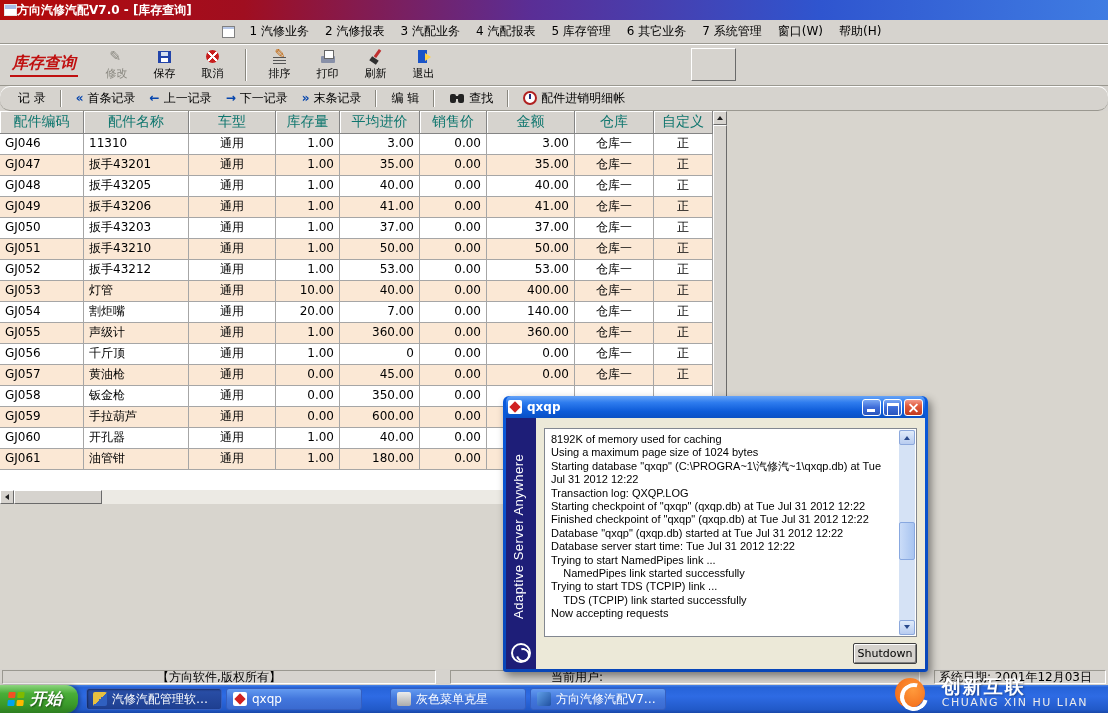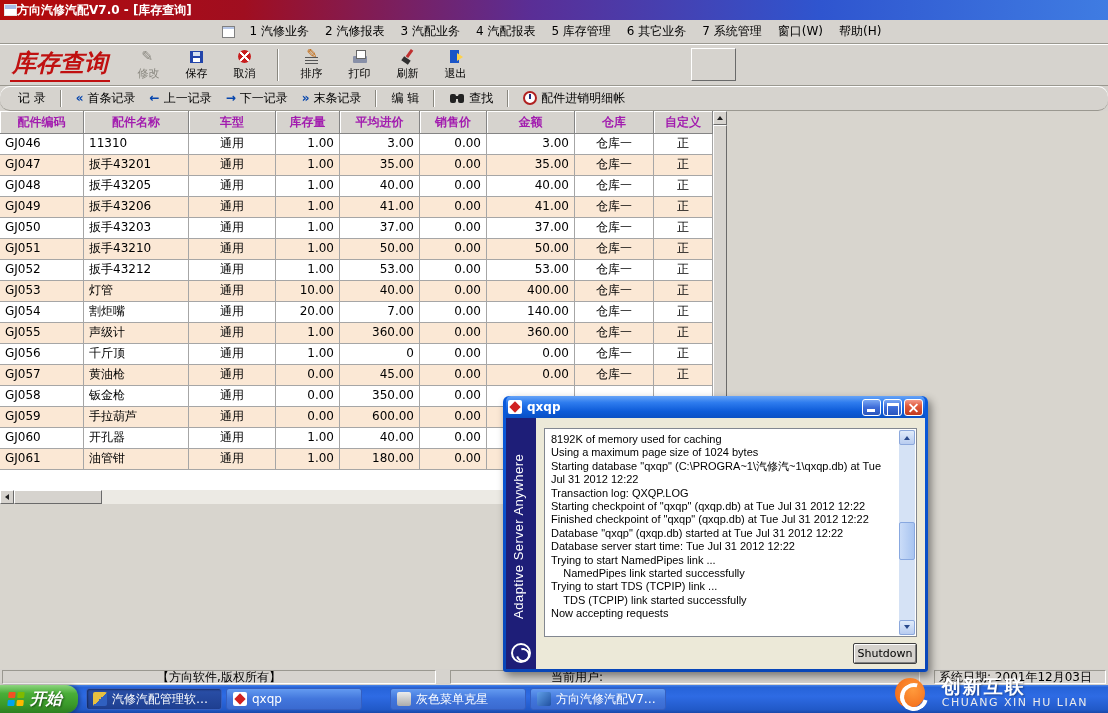--- a/index.html
+++ b/index.html
@@ -13,21 +13,21 @@
   .title-text{color:#fff;font-size:12px;font-weight:bold;white-space:nowrap;}
 
   
   .menubar{height:24px;background:#D6D3CE;border-bottom:1px solid #9a9890;display:flex;align-items:center;padding:0 2px;justify-content:center;}
   .mdi-icon{width:13px;height:12px;margin:0 7px 0 3px;background:#fff;border:1px solid #808080;box-shadow:inset 0 2px 0 #B8C8E8;}
   .menu-items{display:flex;align-items:center;}
   .menu-item{font-size:12px;color:#000;padding:3px 8px;white-space:nowrap;}
 
   
   .toolbar{height:42px;background:#D6D3CE;border-bottom:1px solid #9a9890;box-shadow:inset 0 1px 0 #fff;display:flex;align-items:center;position:relative;}
-  .tb-title{font-family:"DejaVu Serif",serif;font-style:italic;font-weight:bold;font-size:24px;color:#C01010;margin:0 16px 0 10px;border-bottom:2px solid #C01010;padding:0 2px 1px 2px;white-space:nowrap;}
+  .tb-title{font-family:"DejaVu Serif",serif;font-style:italic;font-weight:bold;font-size:16px;color:#C01010;margin:0 16px 0 10px;border-bottom:2px solid #C01010;padding:0 2px 1px 2px;white-space:nowrap;}
   .tb-buttons{display:flex;align-items:center;gap:3px;height:40px;}
   .tb-btn{width:45px;height:38px;display:flex;flex-direction:column;align-items:center;justify-content:center;gap:1px;}
   .tb-lbl{font-size:11px;color:#000;white-space:nowrap;}
   .tb-btn.disabled .tb-lbl{color:#8a8880;}
   .tb-sep{width:2px;height:32px;border-left:1px solid #8a8880;border-right:1px solid #fff;margin:0 7px;}
   .tb-panel{position:absolute;left:691px;top:4px;width:45px;height:33px;background:#D6D3CE;border:1px solid;border-color:#fff #6a6a6a #6a6a6a #fff;}
   .tb-ico{width:16px;height:16px;position:relative;display:inline-block;}
   .edit-icon::before{content:"✎";font-size:14px;line-height:16px;color:#8a8880;position:absolute;left:1px;top:-1px;}
   .save-icon::before{content:"";position:absolute;left:1px;top:2px;width:13px;height:12px;background:#2244AA;}
   .save-icon::after{content:"";position:absolute;left:4px;top:3px;width:7px;height:4px;background:#D6E0F0;box-shadow:0 6px 0 #fff;}
@@ -61,21 +61,21 @@
   .clock-icon{width:14px;height:14px;position:relative;display:inline-block;}
   .clock-icon::before{content:"";position:absolute;inset:0;border:2px solid #B02020;border-radius:50%;background:#fff;}
   .clock-icon::after{content:"";position:absolute;left:6px;top:3px;width:2px;height:5px;background:#203080;}
 
   
   .work{height:558px;position:relative;background:#D8D5CE;}
   .gridpane{position:absolute;left:0;top:0;width:727px;height:393px;background:#fff;}
   .gridview{position:relative;width:727px;height:379px;overflow:hidden;}
   .thead,.trow{display:grid;grid-template-columns:84px 105px 87px 64px 80px 67px 88px 79px 59px;width:713px;}
   .th{height:23px;background:#D6D3CE;border-right:1px solid #848484;border-bottom:1px solid #848484;box-shadow:inset 1px 1px 0 #fff;
-    font-size:12px;font-weight:bold;color:#a21caf;display:flex;align-items:center;justify-content:center;overflow:hidden;white-space:nowrap;}
+    font-size:14px;font-weight:normal;color:#0f766e;display:flex;align-items:center;justify-content:center;overflow:hidden;white-space:nowrap;}
   .trow{background:#fff;}
   .trow.alt{background:#FBE8D5;}
   .td{height:21px;border-right:1px solid #A6A6A6;border-bottom:1px solid #A6A6A6;font-size:12px;line-height:19px;padding:0 5px;overflow:hidden;white-space:nowrap;color:#000;}
   .a-left{text-align:left;} .a-center{text-align:center;} .a-right{text-align:right;}
   .vscroll{position:absolute;left:713px;top:0;width:14px;height:379px;background:#ECEAE4;}
   .vs-btn,.hs-btn{position:absolute;width:14px;height:14px;background:#D6D3CE;border:1px solid;border-color:#fff #6a6a6a #6a6a6a #fff;display:flex;align-items:center;justify-content:center;}
   .vs-btn.up{top:0;left:0;} .vs-btn.down{bottom:0;left:0;}
   .vs-btn.up::after{content:"";border:3px solid transparent;border-bottom:4px solid #202020;margin-top:-3px;}
   .vs-btn.down::after{content:"";border:3px solid transparent;border-top:4px solid #202020;margin-bottom:-3px;}
   .vs-thumb{position:absolute;left:0;top:14px;width:14px;height:312px;background:#D6D3CE;border:1px solid;border-color:#fff #6a6a6a #6a6a6a #fff;}

